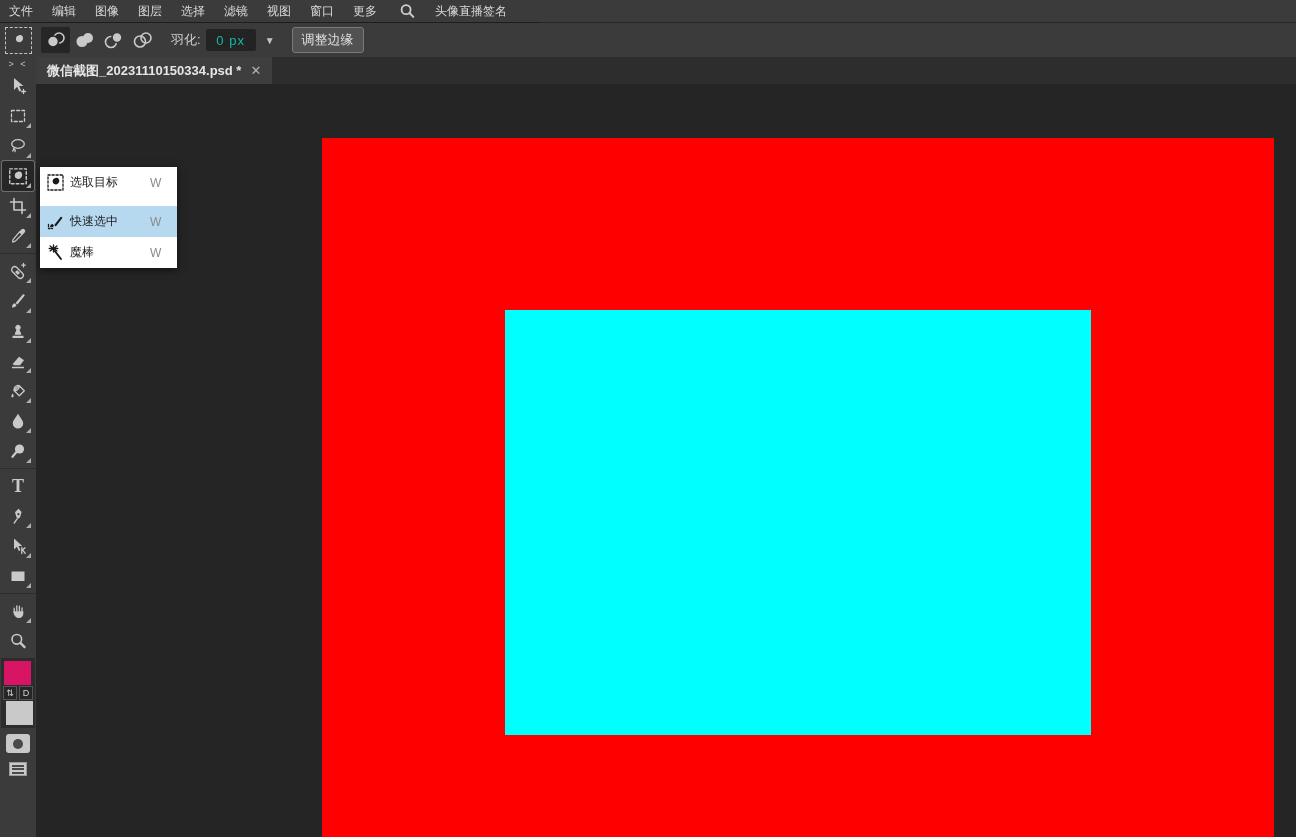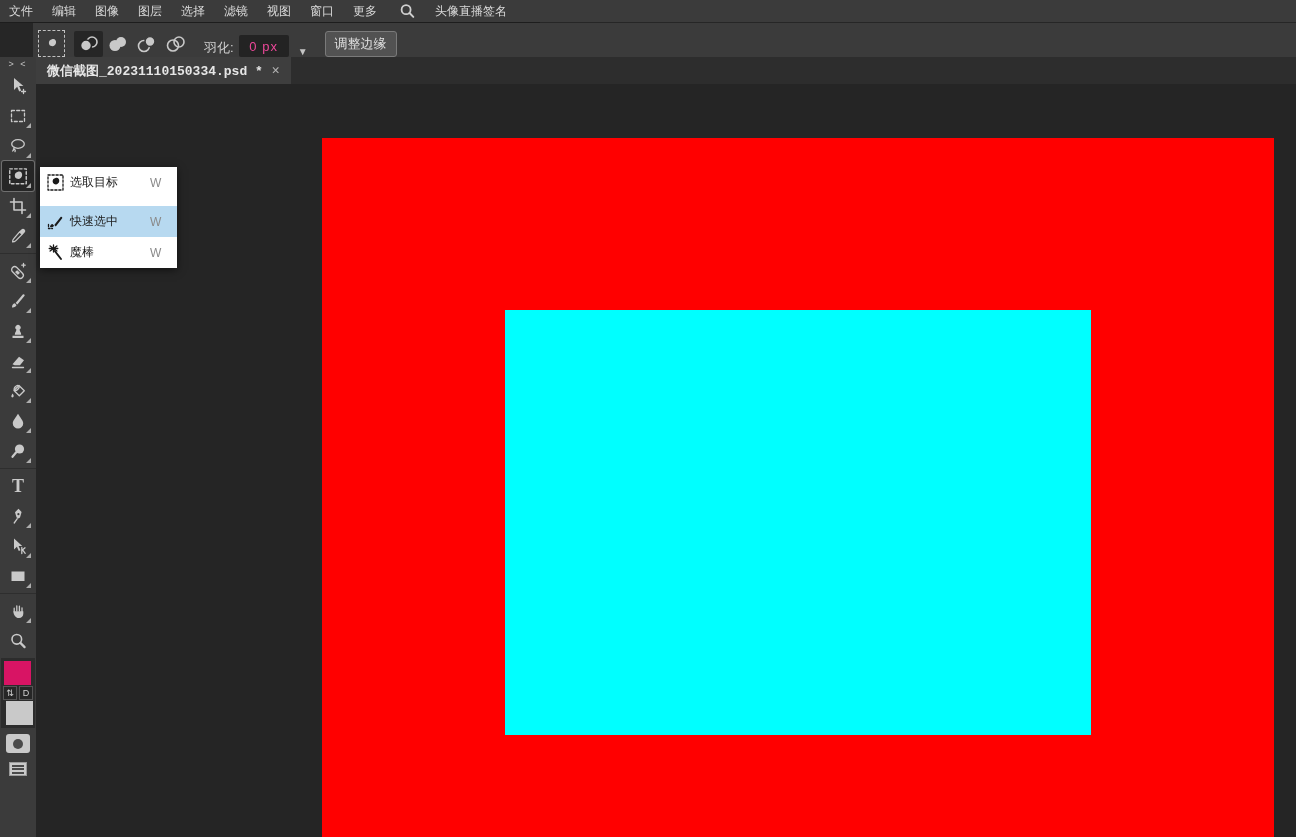--- a/index.html
+++ b/index.html
@@ -9,27 +9,27 @@
 
   
   .menubar { position:absolute; top:0; left:0; right:0; height:22px; background:#3b3b3b;
              display:flex; align-items:center; gap:19px; padding-left:9px; z-index:30; }
   .menubar .mitem { color:#d9d9d9; font-size:12px; cursor:default; white-space:nowrap; }
   .menubar .search { display:flex; align-items:center; margin-left:2px; }
   .menubar-underline { position:absolute; top:22px; left:0; width:540px; height:1px; background:#1d1d1d; z-index:31; }
 
   
   .optionsbar { position:absolute; top:23px; left:0; right:0; height:34px; background:#3b3b3b;
-                display:flex; align-items:flex-end; padding-left:5px; z-index:29;margin-left:33px; }
+                display:flex; align-items:center; padding-left:5px; z-index:29; }
   .tool-badge { width:27px; height:27px; border:1px dashed #c2c2c2; display:flex; align-items:center;
                 justify-content:center; margin-right:9px; background:transparent; }
   .mode-btn { width:29px; height:26px; display:flex; align-items:center; justify-content:center; border-radius:2px; }
   .mode-btn.pressed { background:#262626; }
   .feather-label { color:#cfcfcf; font-size:13px; margin-left:14px; margin-right:5px; }
-  .feather-input { background:#232323; color:#ec4899; font-size:13px; width:50px; height:22px;
+  .feather-input { background:#232323; color:#14b8a6; font-size:13px; width:50px; height:22px;
                    display:flex; align-items:center; justify-content:center; border-radius:2px; letter-spacing:1px; }
   .dd-arrow { color:#c4c4c4; font-size:10px; margin-left:9px; }
   .refine-btn { margin-left:17px; background:#525252; border:1px solid #7a7a7a; border-radius:3px;
                 color:#e0e0e0; font-size:13px; padding:3px 9px; cursor:default; }
 
   
   .toolbar { position:absolute; left:0; top:57px; bottom:0; width:36px; background:#3b3b3b; z-index:20;
              display:flex; flex-direction:column; align-items:center; }
   .collapse { color:#c0c0c0; font-size:9px; letter-spacing:2px; height:14px; line-height:14px; cursor:pointer; }
   .tool { position:relative; width:32px; height:30px; display:flex; align-items:center; justify-content:center;
@@ -48,21 +48,21 @@
             font-size:9px; display:flex; align-items:center; justify-content:center; cursor:pointer; }
   .bg-swatch { position:absolute; left:5px; top:43px; width:27px; height:24px; }
   .qmask { margin-top:6px; width:24px; height:19px; background:#c9c9c9; border-radius:3px;
            display:flex; align-items:center; justify-content:center; cursor:pointer; flex:0 0 auto; }
   .qmask .dot { width:10px; height:10px; border-radius:50%; background:#4a4a4a; }
   .screenmode { margin-top:9px; width:18px; height:14px; border:1px solid #9a9a9a; background:#c9c9c9;
                 display:flex; flex-direction:column; justify-content:space-evenly; padding:0 2px; cursor:pointer; flex:0 0 auto; }
   .screenmode i { display:block; height:2px; background:#4a4a4a; }
 
   
-  .tabstrip { position:absolute; left:36px; top:57px; right:0; height:27px; background:#2d2d2d; z-index:10; display:flex;font-family:Liberation Mono, monospace; }
+  .tabstrip { position:absolute; left:36px; top:57px; right:0; height:27px; background:#2d2d2d; z-index:10; display:flex; }
   .tab { height:27px; background:#3e3e3e; display:flex; align-items:center; gap:9px; padding:0 11px; cursor:default; }
   .tab-title { color:#e6e6e6; font-size:13px; font-weight:700; white-space:nowrap; }
   .tab-close { color:#b2b2b2; font-size:13px; font-weight:700; cursor:pointer; line-height:1; }
 
   
   .canvas-area { position:absolute; left:36px; top:84px; right:0; bottom:0; background:#252525; overflow:hidden; }
   .doc-red { position:absolute; left:286px; top:54px; width:952px; height:699px; }
   .doc-cyan { position:absolute; left:183px; top:172px; width:586px; height:425px; }
 
   

